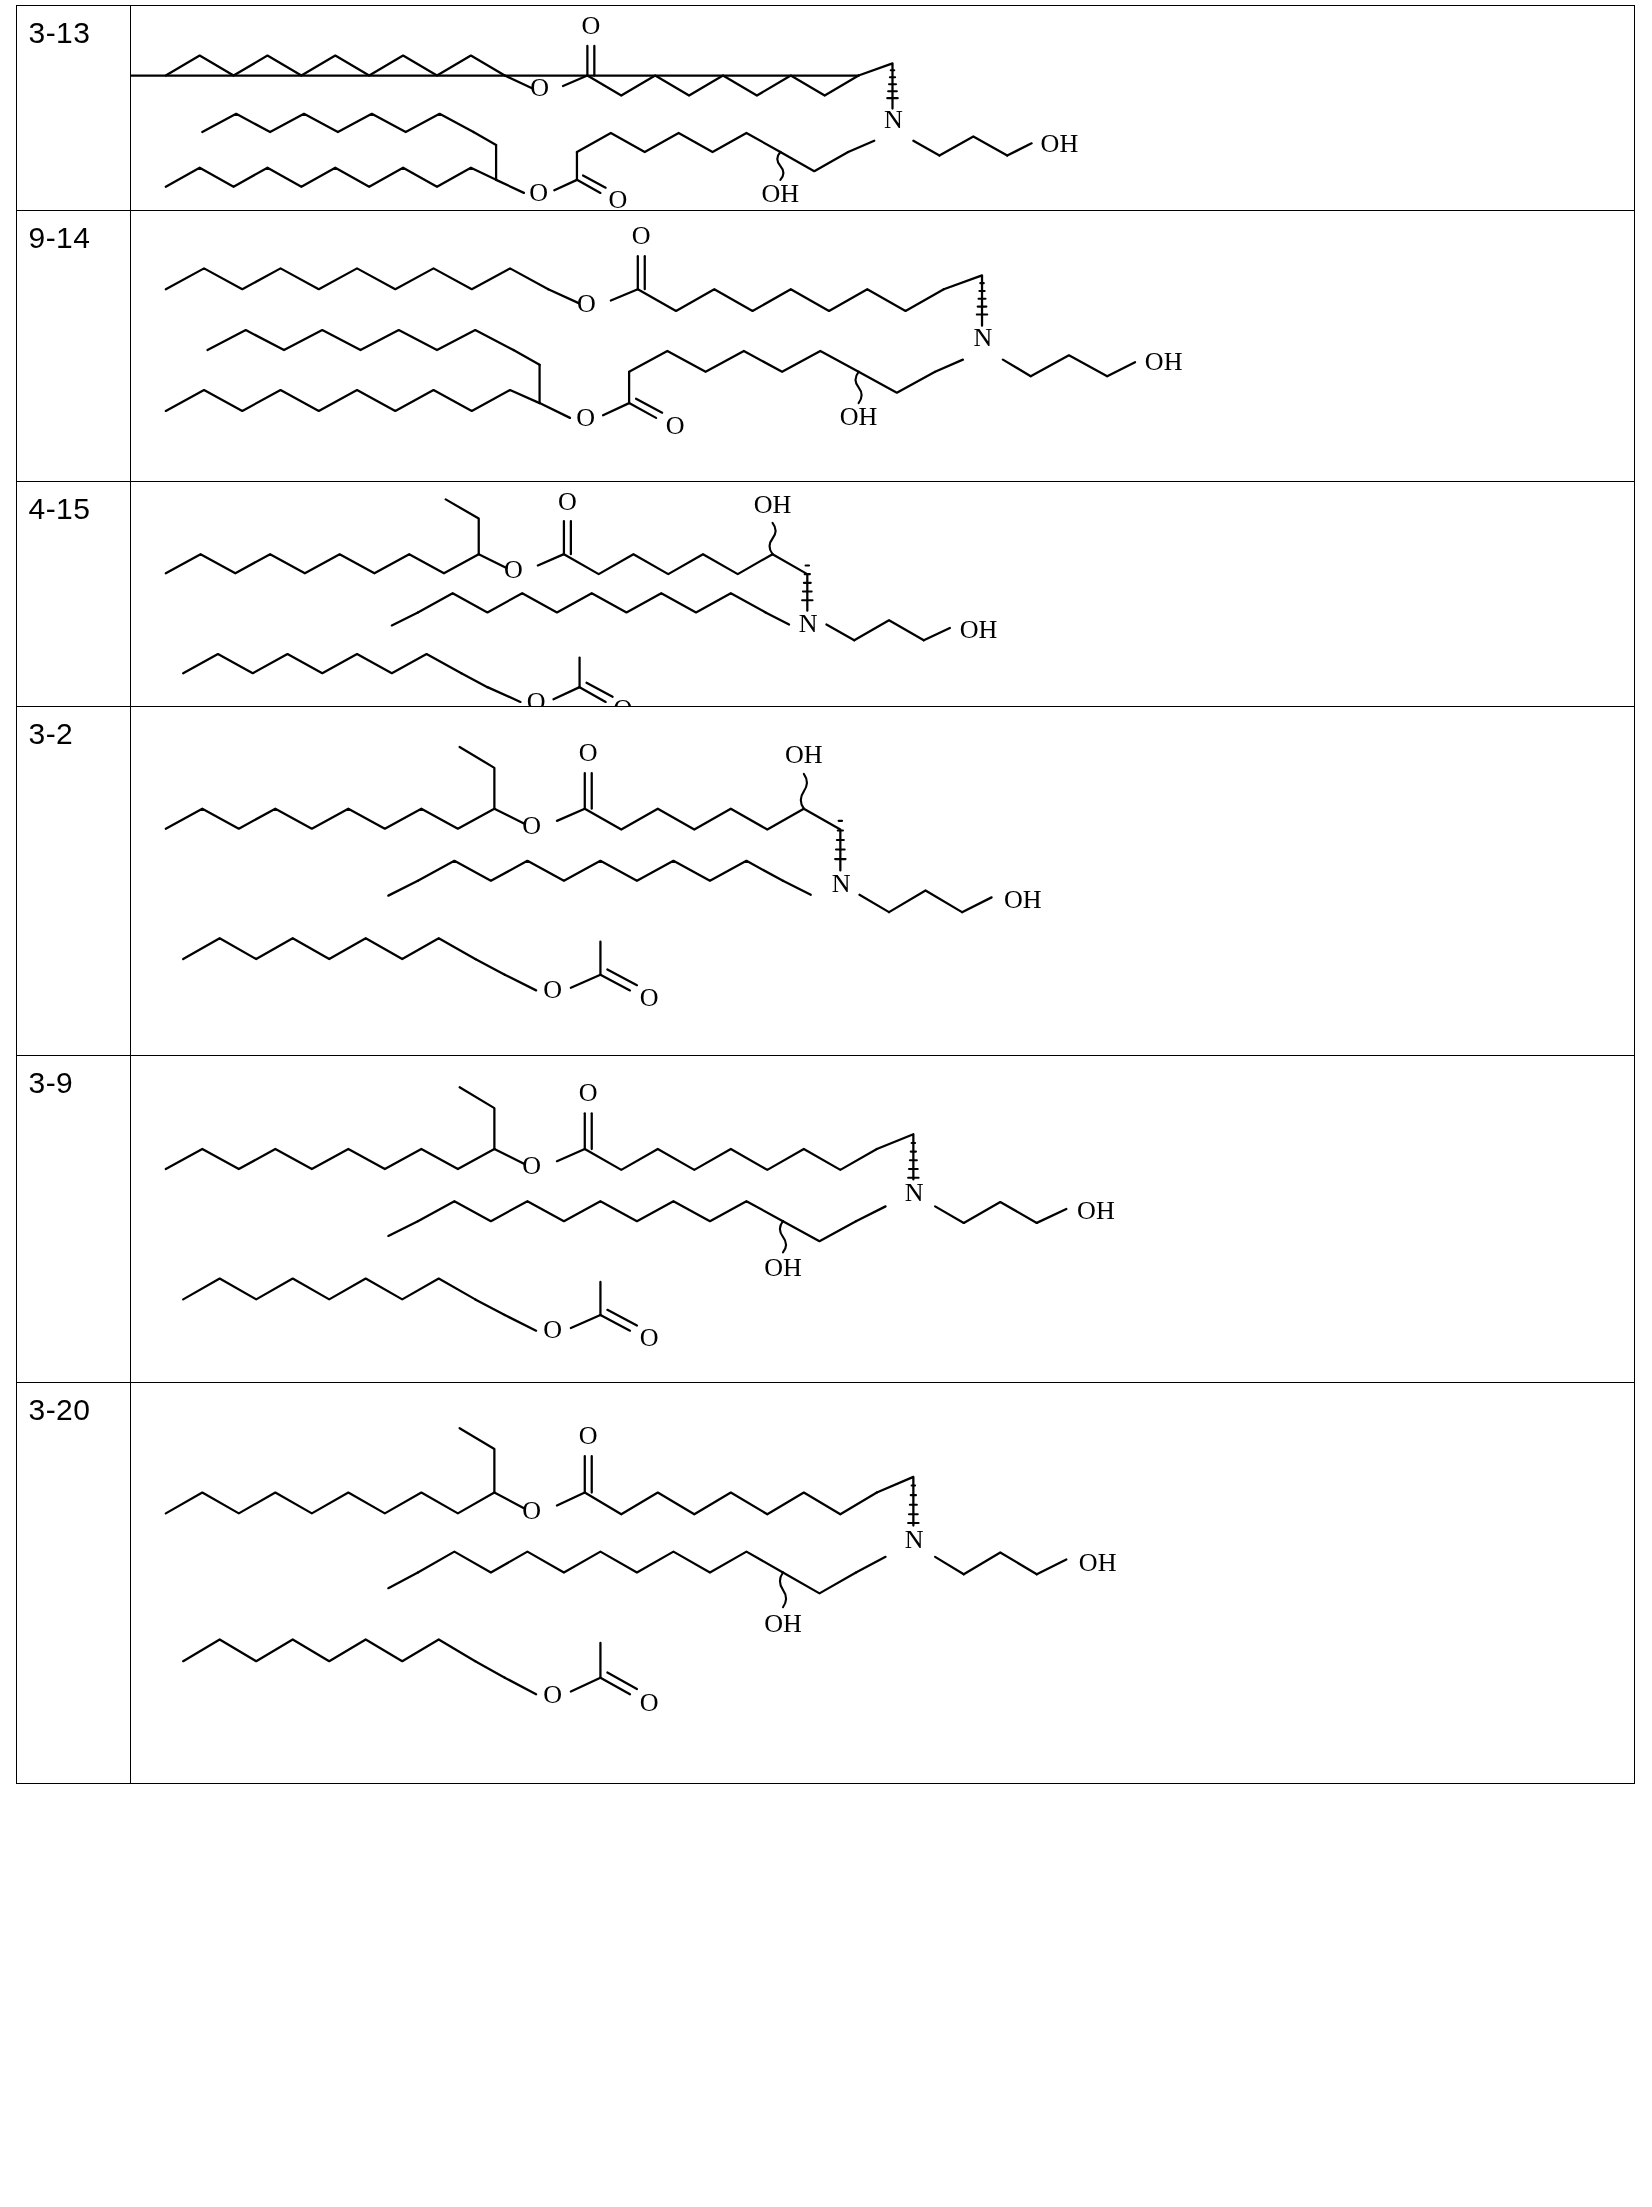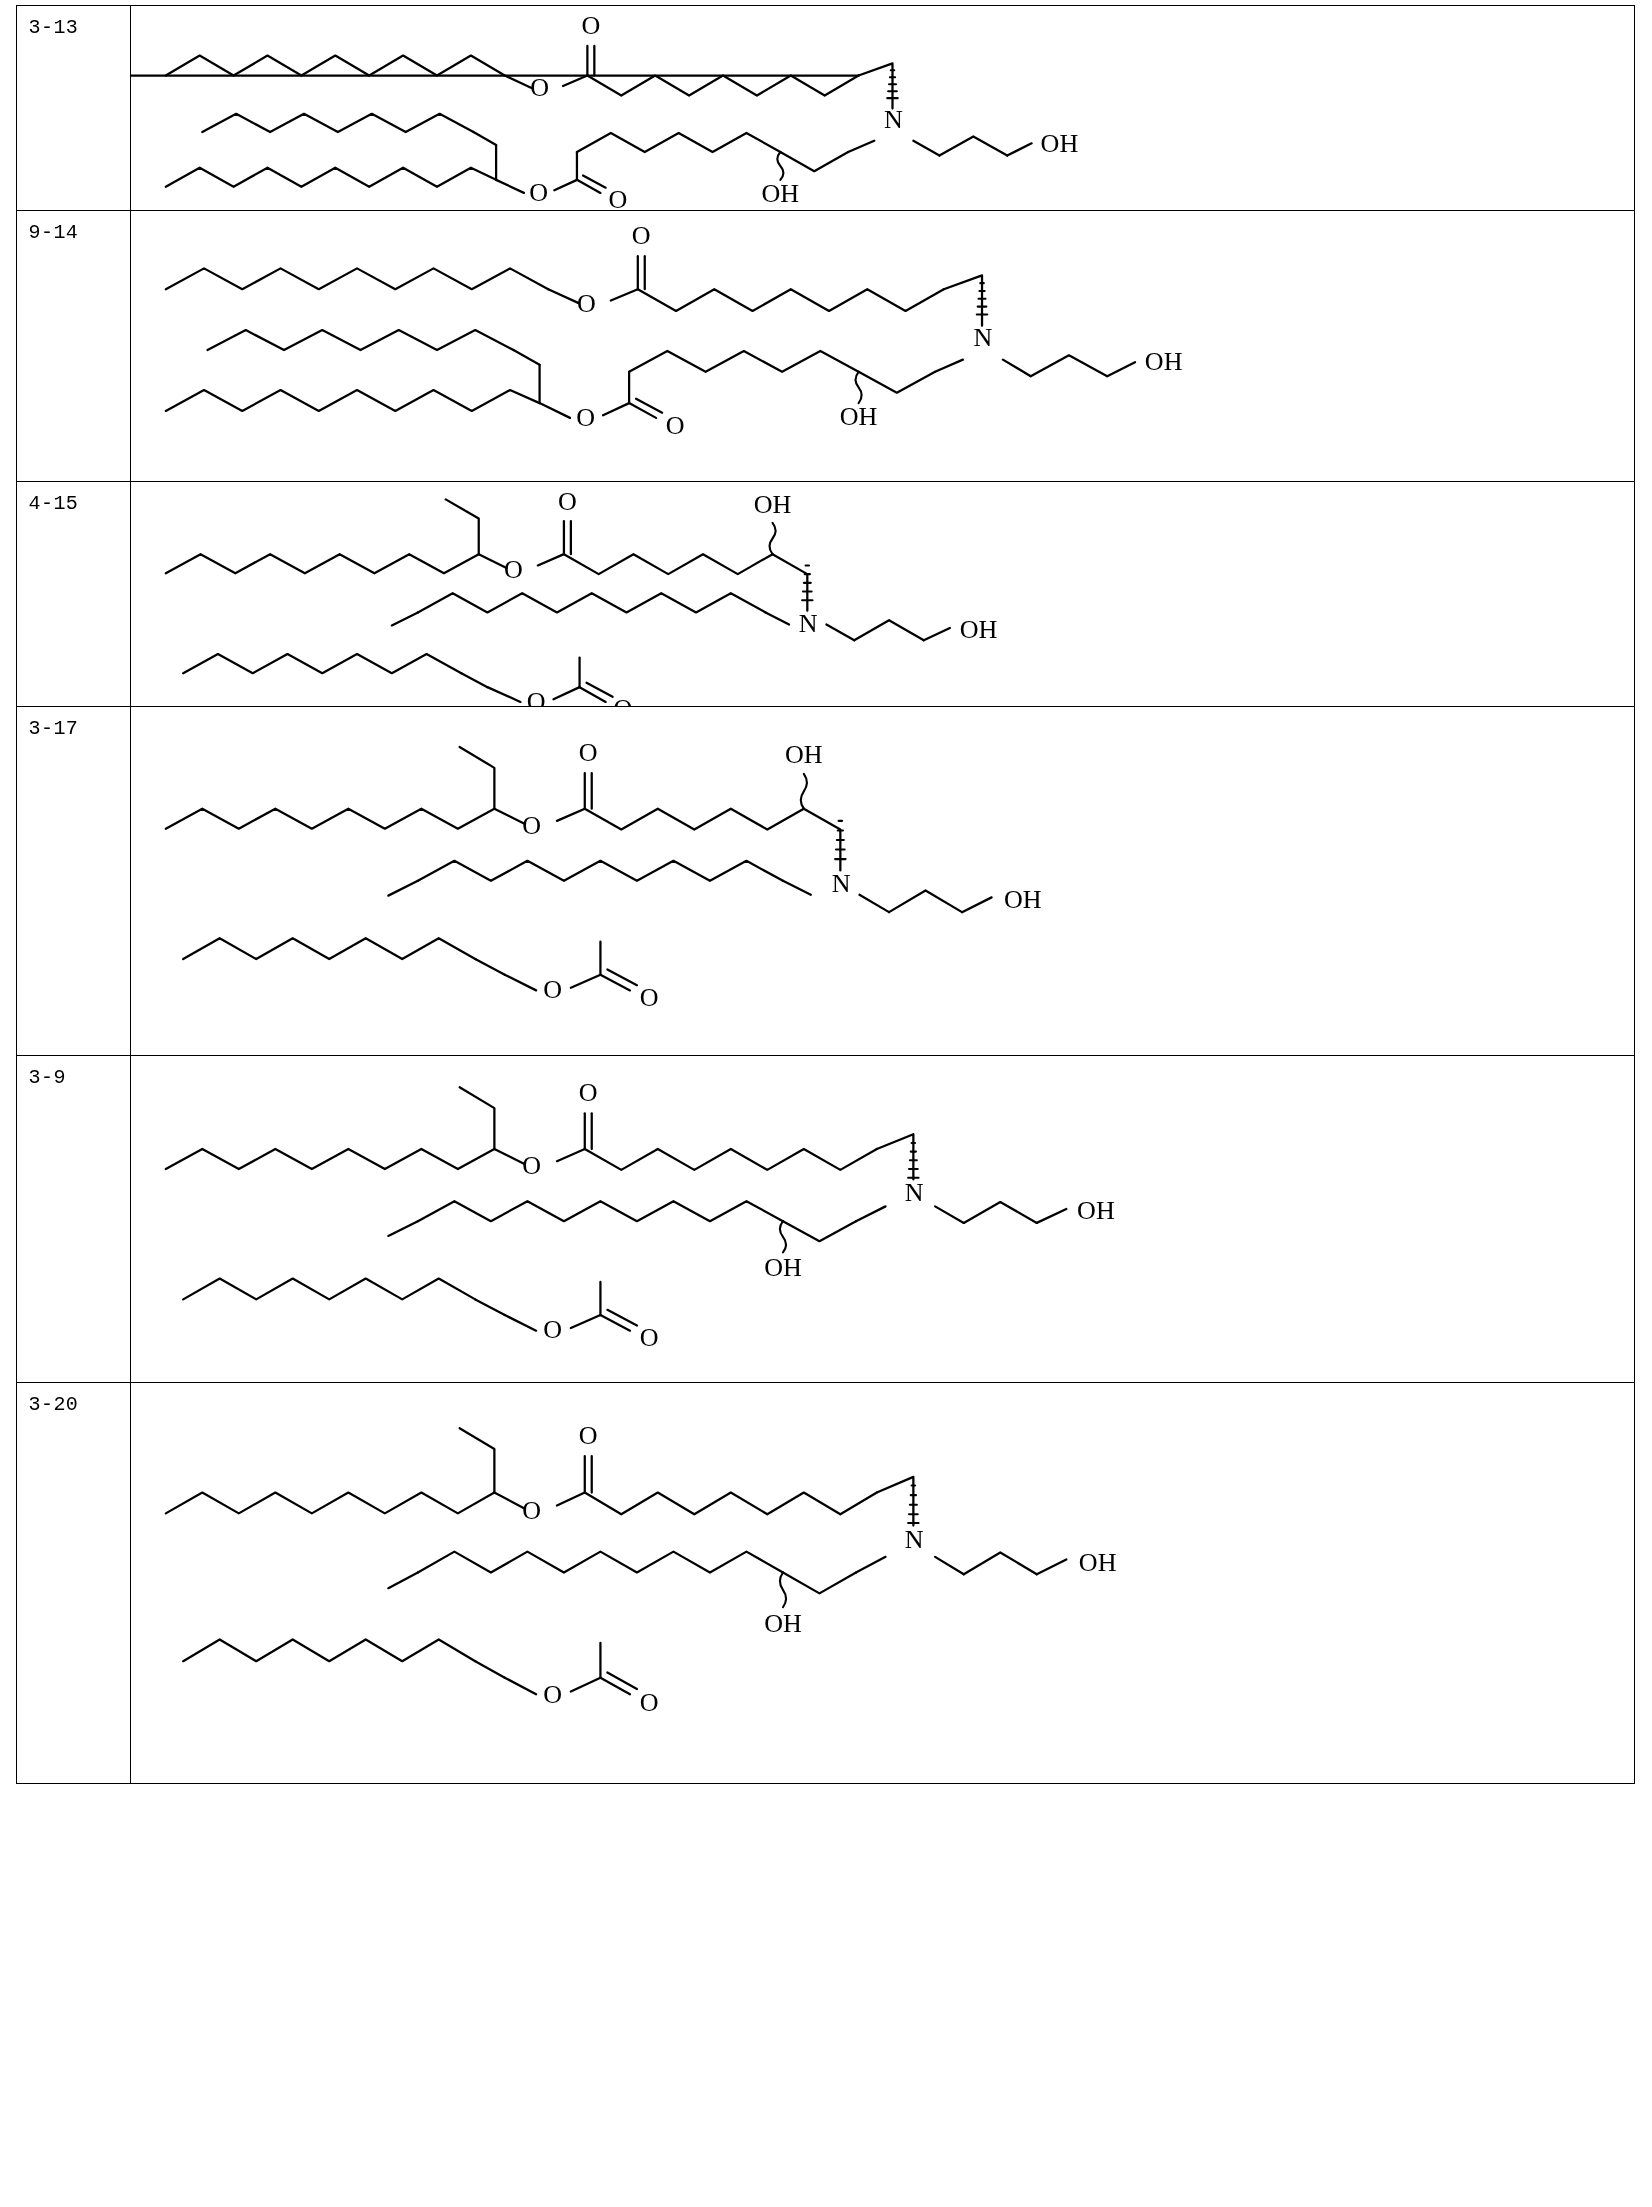--- a/index.html
+++ b/index.html
@@ -2,21 +2,21 @@
 <html style="font-size:14px"><head>
 <meta charset="utf-8">
 <style>
   html,body{margin:0;padding:0;background:#fff;}
   body{width:1652px;height:2207px;font-family:"Liberation Serif",serif;color:#000;}
   #sheet{position:relative;width:1652px;height:2207px;background:#fff;}
   table.cmp{border-collapse:collapse;width:1617px;margin:5.2px 0 0 15.6px;table-layout:fixed;}
   table.cmp td{border:1.7px solid #000;padding:0;vertical-align:top;background:#fff;}
   td.idcell{width:113px;}
   td.structcell{width:1503px;position:relative;}
-  .idlabel{font-size:20px;line-height:1;padding:12px 0 0 12px;font-family:Liberation Mono, monospace;letter-spacing:0.4px;}
+  .idlabel{font-size:30px;line-height:1;padding:12px 0 0 12px;font-family:Liberation Sans, sans-serif;letter-spacing:0.4px;}
   svg.struct{display:block;width:100%;height:auto;}
   svg.struct text{font-family:"Liberation Serif",serif;font-size:30px;fill:#000;}
   .r1{height:204px;} .r2{height:269px;} .r3{height:224px;}
   .r4{height:348px;} .r5{height:326px;} .r6{height:400px;}
 </style>
 </head>
 <body>
 
 <div id="sheet">
 <table class="cmp">
@@ -184,21 +184,21 @@
         <text x="779" y="172" text-anchor="middle">N</text>
         <text x="975" y="180" text-anchor="middle">OH</text>
         <text x="466" y="262" text-anchor="middle">O</text>
         <text x="566" y="270" text-anchor="middle">O</text>
       </svg>
     </td>
   </tr>
 
   <tr>
     <td class="idcell r4">
-      <div class="idlabel">3-17</div>
+      <div class="idlabel">3-2</div>
     </td>
     <td class="structcell r4">
       <svg class="struct" viewBox="0 0 1729 400" preserveAspectRatio="xMidYMid meet">
         <g stroke="#000" stroke-width="2.6" fill="none" stroke-linecap="round" stroke-linejoin="round">
           <polyline points="40,140 82,117 124,140 166,117 208,140 250,117 292,140 334,117 376,140 418,117"></polyline>
           <polyline points="418,117 418,70 378,46"></polyline>
           <line x1="418" y1="117" x2="452" y2="134"></line>
           <line x1="490" y1="131" x2="522" y2="117"></line>
           <line x1="522" y1="117" x2="522" y2="76"></line>
           <line x1="530" y1="117" x2="530" y2="76"></line>

